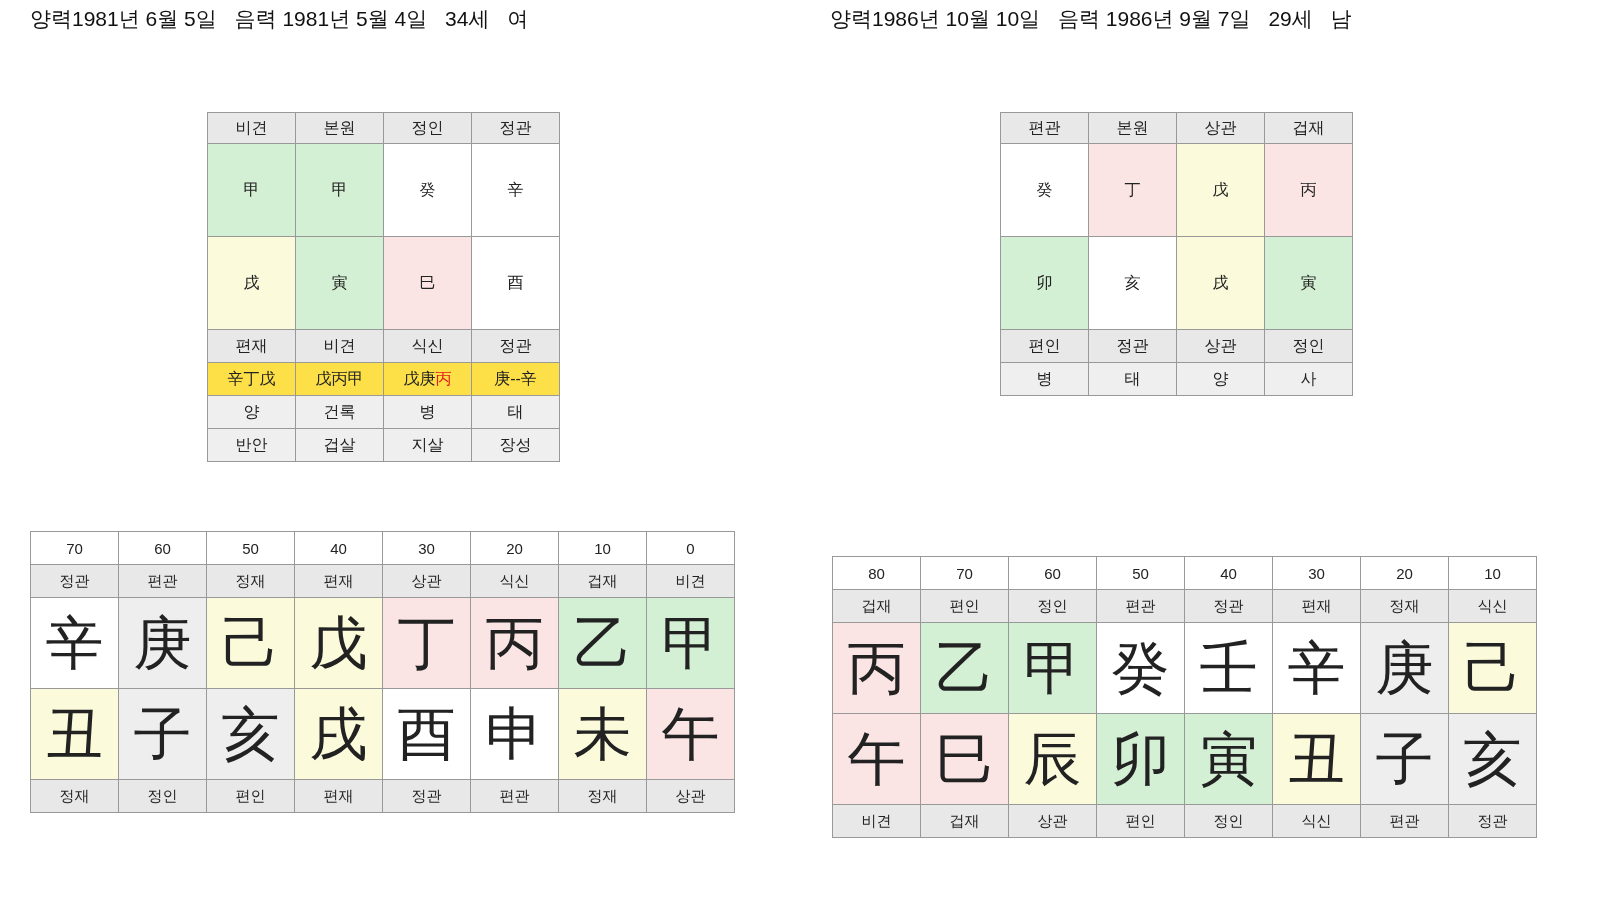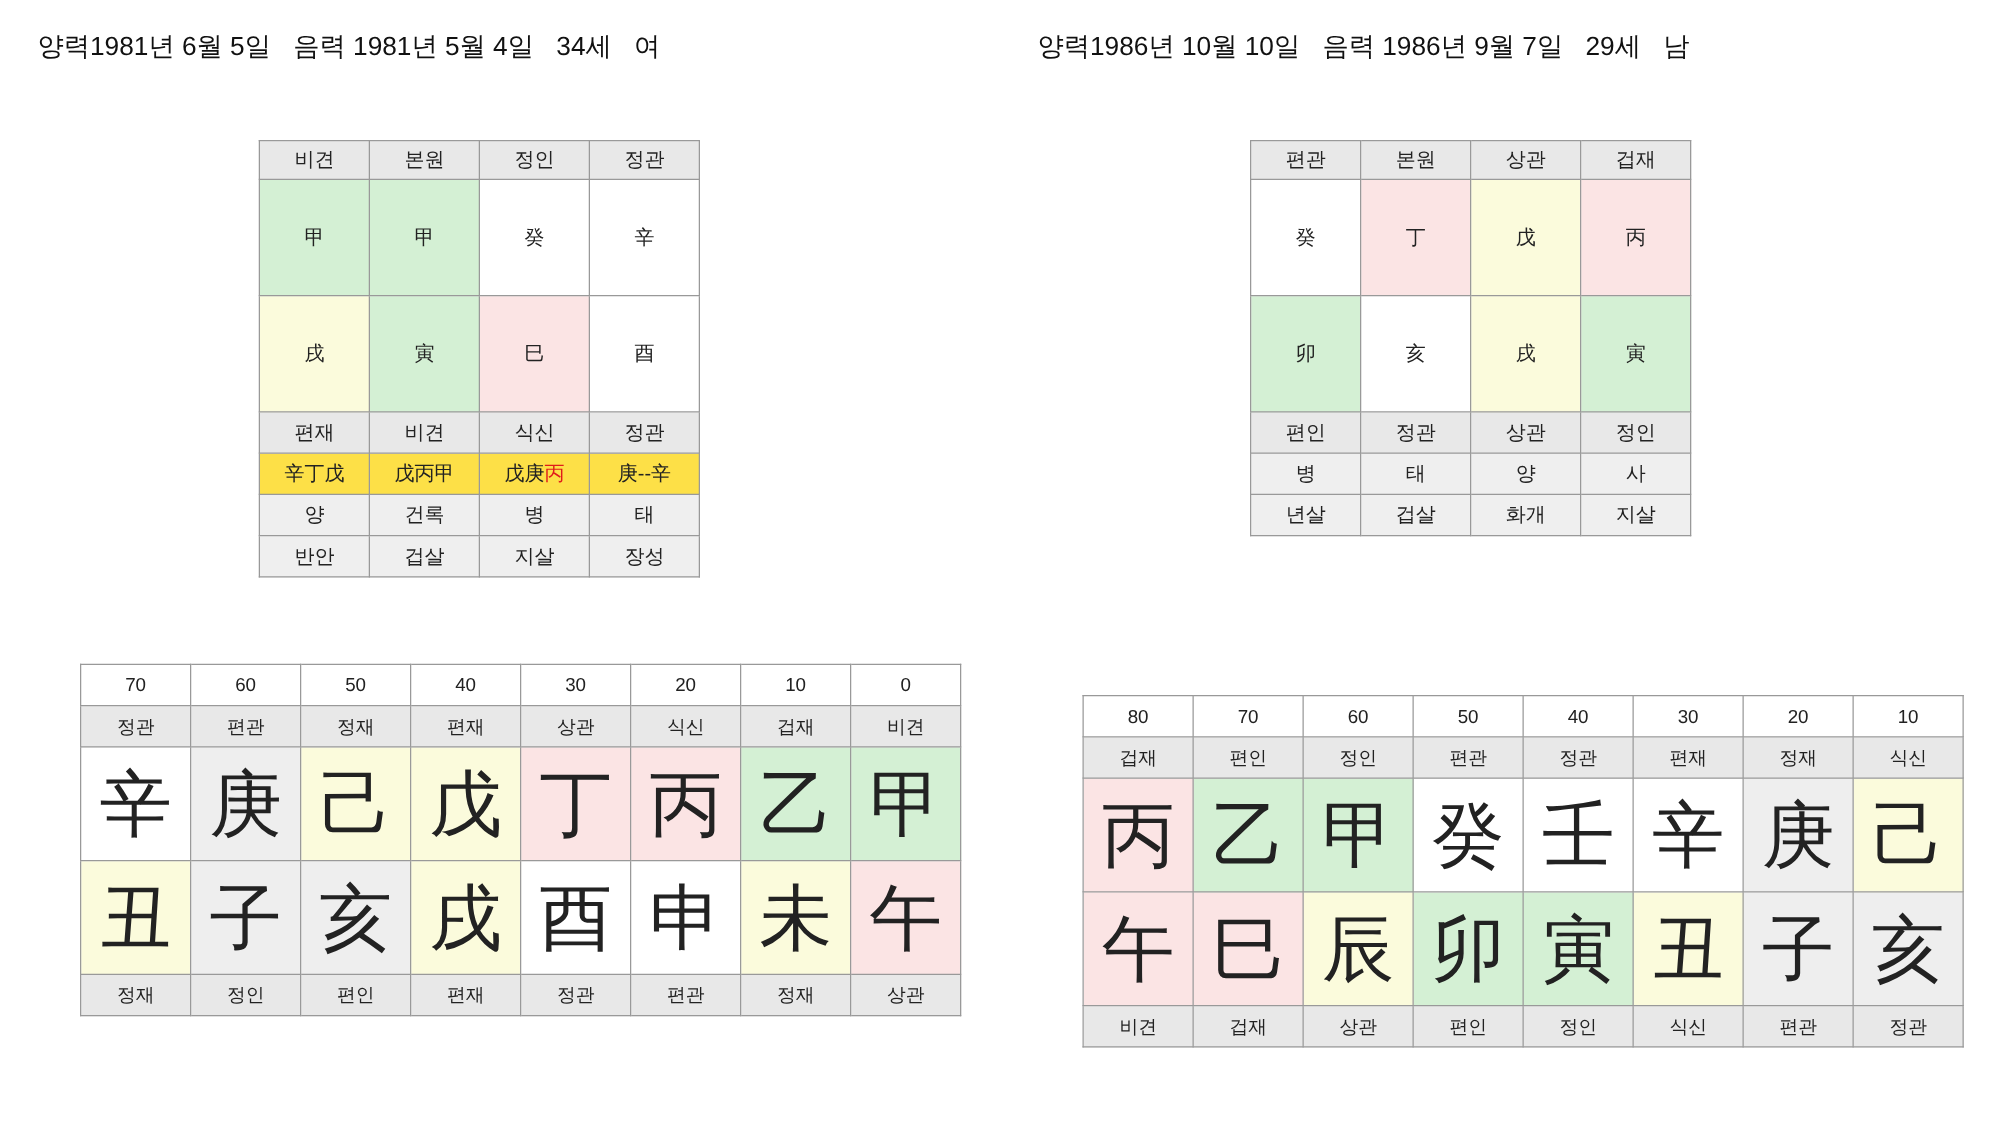--- a/index.html
+++ b/index.html
@@ -7,21 +7,21 @@
     width:1600px;height:900px;
     font-family:"Liberation Sans","DejaVu Sans",sans-serif;
     color:#1a1a1a;
     overflow:hidden;
   }
   .page{position:relative;width:1600px;height:900px;}
   .panel{position:absolute;top:0;}
   .panel.left{left:0;width:800px;}
   .panel.right{left:800px;width:800px;}
 
-  .hdr{padding-left:30px;padding-top:21px;}
+  .hdr{padding-left:30px;padding-top:2px;}
   .hdr .line{white-space:nowrap;font-size:21px;line-height:34px;color:#111;}
   .hdr .line .sep{display:inline-block;width:12px;}
   .hdr .cjk{font-family:"DejaVu Sans","Liberation Sans",sans-serif;}
 
   
   .pillars{position:absolute;}
   .panel.left .pillars{left:207px;top:112px;}
   .panel.right .pillars{left:1000px;top:112px;margin-left:-800px;}
 
   table.grid{border-collapse:collapse;table-layout:fixed;}
@@ -48,21 +48,21 @@
   .bg-pink{background:#fbe4e4 !important;}
   .bg-white{background:#ffffff !important;}
   .bg-grey{background:#eeeeee !important;}
   .red{color:#e01b1b;}
 
   
   .luck{position:absolute;}
   .panel.left .luck{left:30px;top:531px;}
   .panel.right .luck{left:832px;top:556px;margin-left:-800px;}
 
-  table.luckgrid{border-collapse:collapse;table-layout:fixed;margin-left:34px;}
+  table.luckgrid{border-collapse:collapse;table-layout:fixed;}
   table.luckgrid td{
     text-align:center;vertical-align:middle;
     border:1px solid #999;color:#222;
   }
   .luckgrid .age td{height:30px;font-size:15px;background:#ffffff;}
   .luckgrid .ten td{height:30px;font-size:15px;background:#e8e8e8;}
   .luckgrid .gan td,.luckgrid .ji td{
     height:88px;font-size:58px;
     font-family:"DejaVu Sans","Liberation Sans",sans-serif;line-height:1;
   }
@@ -250,26 +250,20 @@
           <td>정관</td>
           <td>상관</td>
           <td>정인</td>
         </tr>
         <tr class="small-w">
           <td>병</td>
           <td>태</td>
           <td>양</td>
           <td>사</td>
         </tr>
-        <tr class="small-w">
-          <td>년살</td>
-          <td>겁살</td>
-          <td>화개</td>
-          <td>지살</td>
-        </tr>
       </tbody>
         </table>
     </div>
 
     <div class="luck">
       <table class="luckgrid">
         <colgroup>
             <col class="lcol">
             <col class="lcol">
             <col class="lcol">

